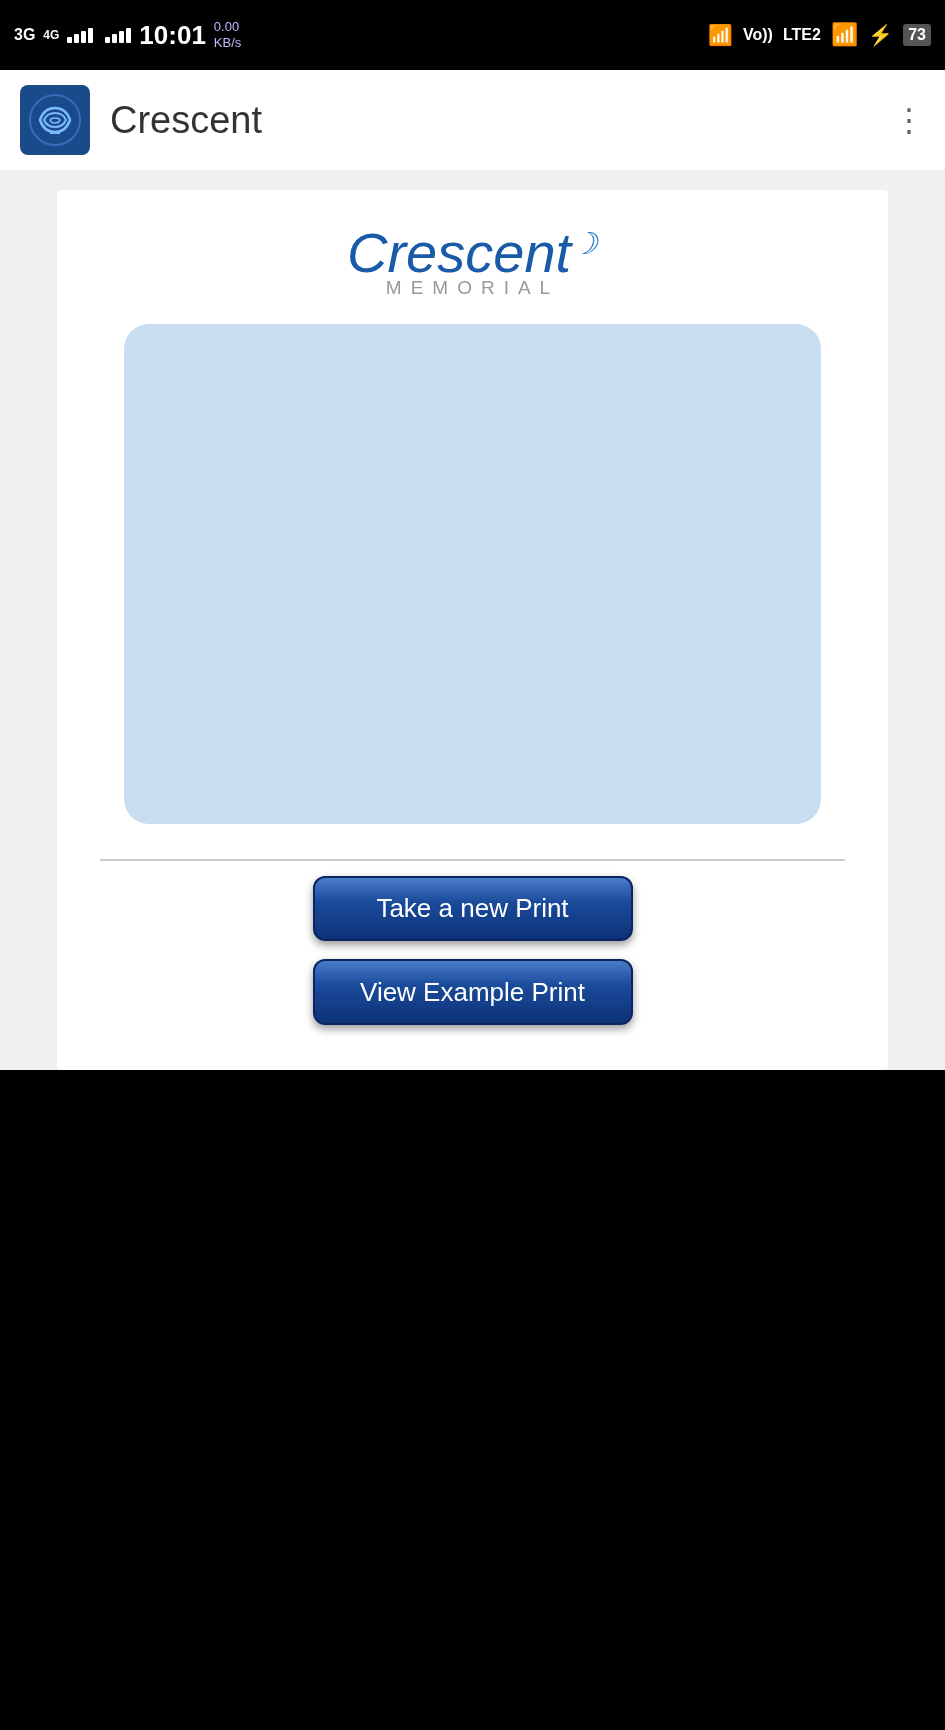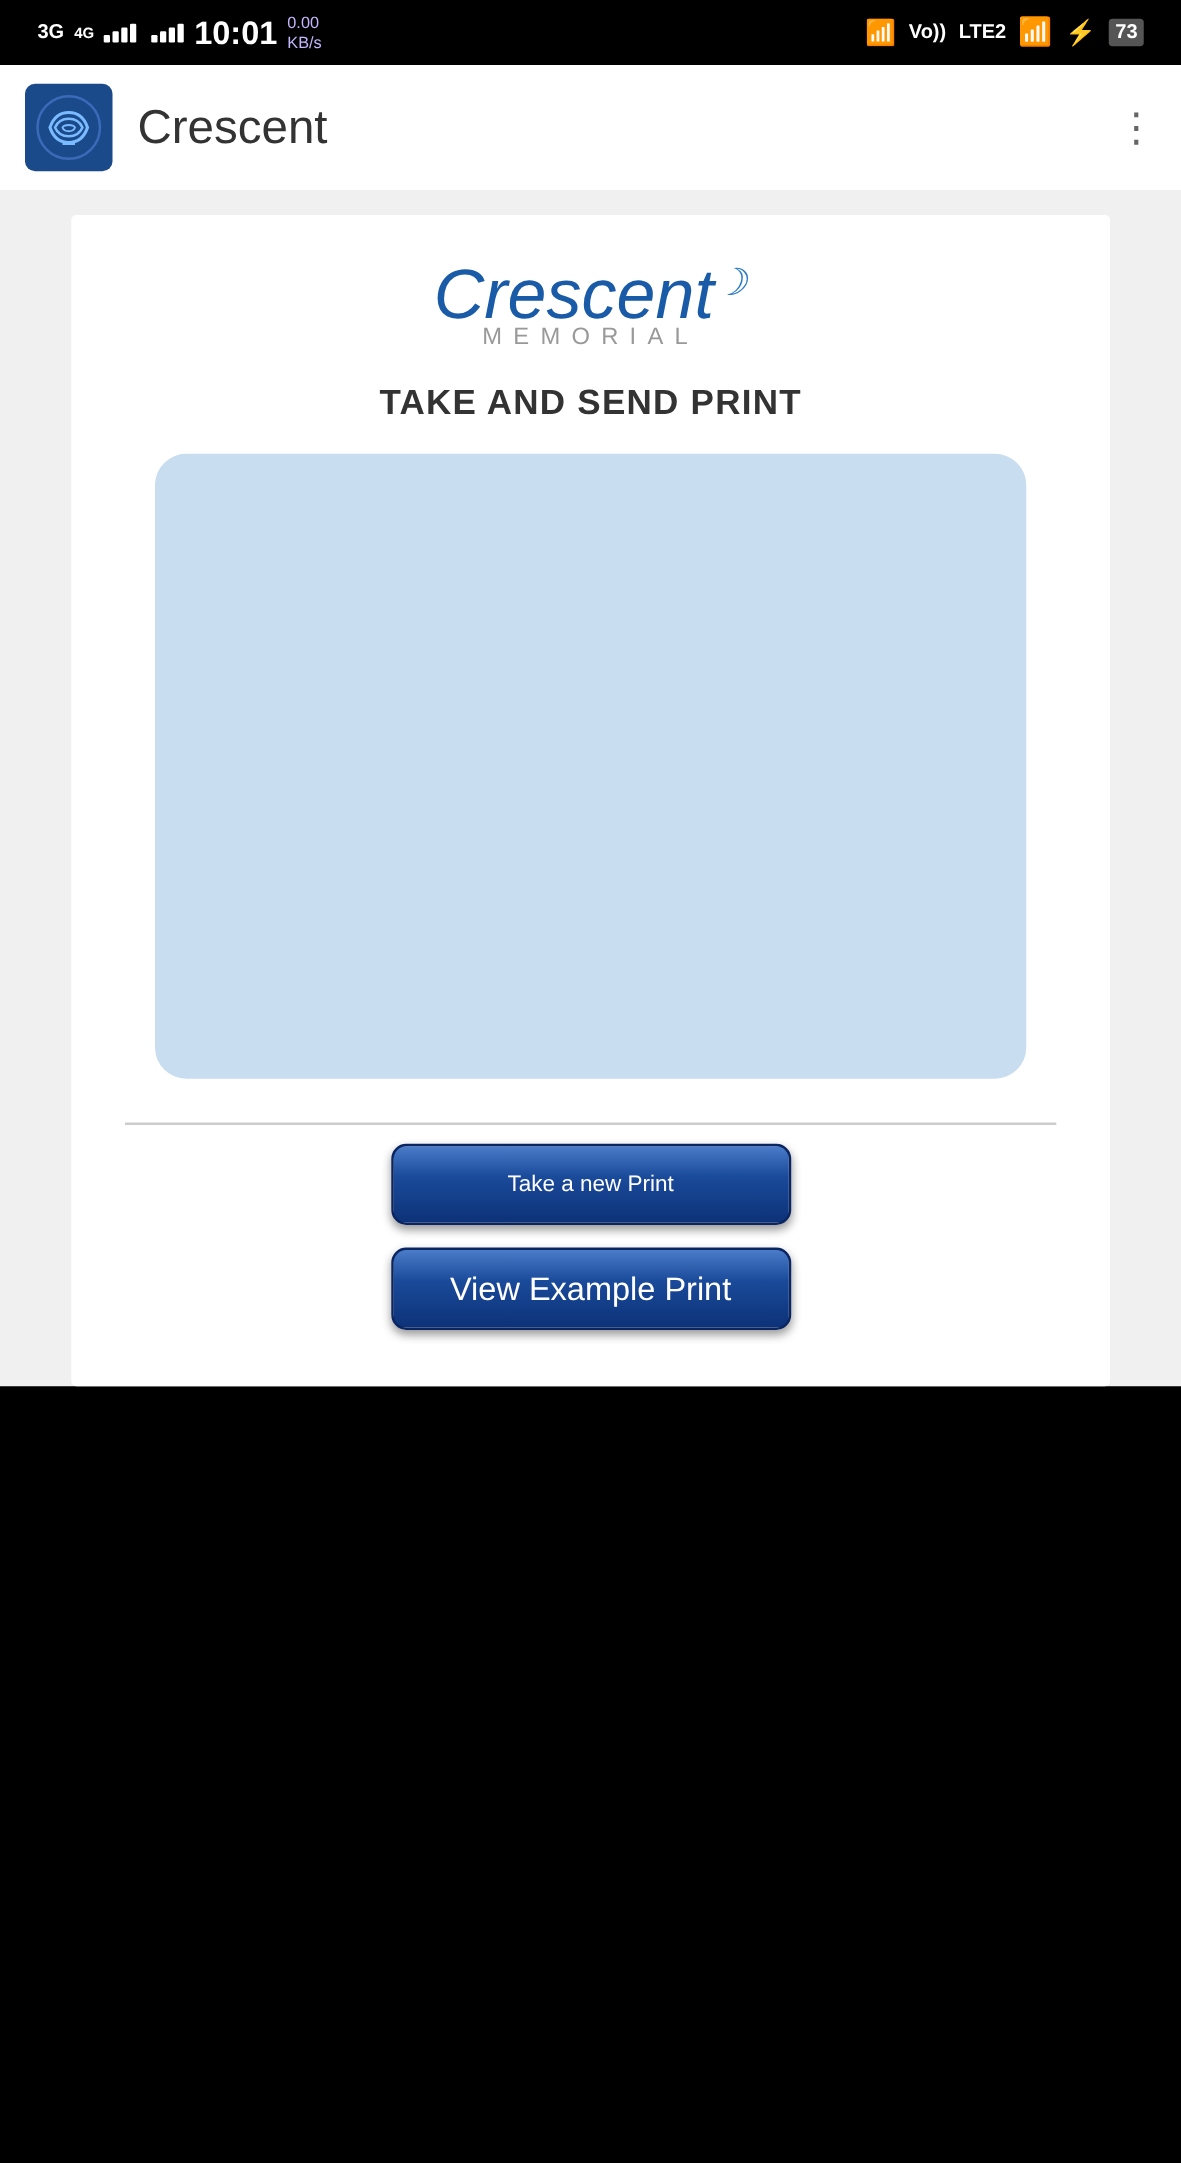--- a/index.html
+++ b/index.html
@@ -9,26 +9,26 @@
       height: 1730px;
       background: #000;
       font-family: 'Arial', sans-serif;
       overflow: hidden;
       position: relative;
     }
 
     
     .status-bar {
       width: 100%;
-      height: 52px;
+      height: 70px;
       background: #000;
       display: flex;
       align-items: center;
       justify-content: space-between;
-      padding: 0 30px;
+      padding: 0 14px;
     }
 
     .status-left {
       display: flex;
       align-items: center;
       gap: 8px;
       color: #fff;
       font-size: 18px;
       font-weight: bold;
     }
@@ -155,21 +155,21 @@
     }
 
     
     .btn-take-print {
       width: 320px;
       height: 65px;
       background: linear-gradient(180deg, #4a7cc9 0%, #1a4a9a 40%, #0d3278 100%);
       border: 2px solid #0a2560;
       border-radius: 12px;
       color: #fff;
-      font-size: 18px;
+      font-size: 26px;
       font-weight: 500;
       cursor: pointer;
       margin-bottom: 18px;
       box-shadow: 0 4px 8px rgba(0,0,0,0.4);
       display: flex;
       align-items: center;
       justify-content: center;
     }
 
     .btn-view-example {
@@ -308,21 +308,20 @@
 
     <div class="brand-logo">
       <div style="position:relative; display:inline-block;">
         <span style="font-size:56px; color:#1a5ba8; font-weight:300; font-style:italic;">
           <span>Crescent</span><span style="font-size:30px; color:#2a7ac8; position:relative; top:-18px;">☽</span>
         </span>
       </div>
       <span style="font-size:19px; letter-spacing:9px; color:#999; font-weight:500; margin-top:-8px;">MEMORIAL</span>
     </div>
 
-    <div class="page-title">TAKE AND SEND PRINT</div>
 
     <div class="fingerprint-box"></div>
 
     <div class="divider"></div>
 
     <button class="btn-take-print">Take a new Print</button>
     <button class="btn-view-example">View Example Print</button>
 
 
   </div>

